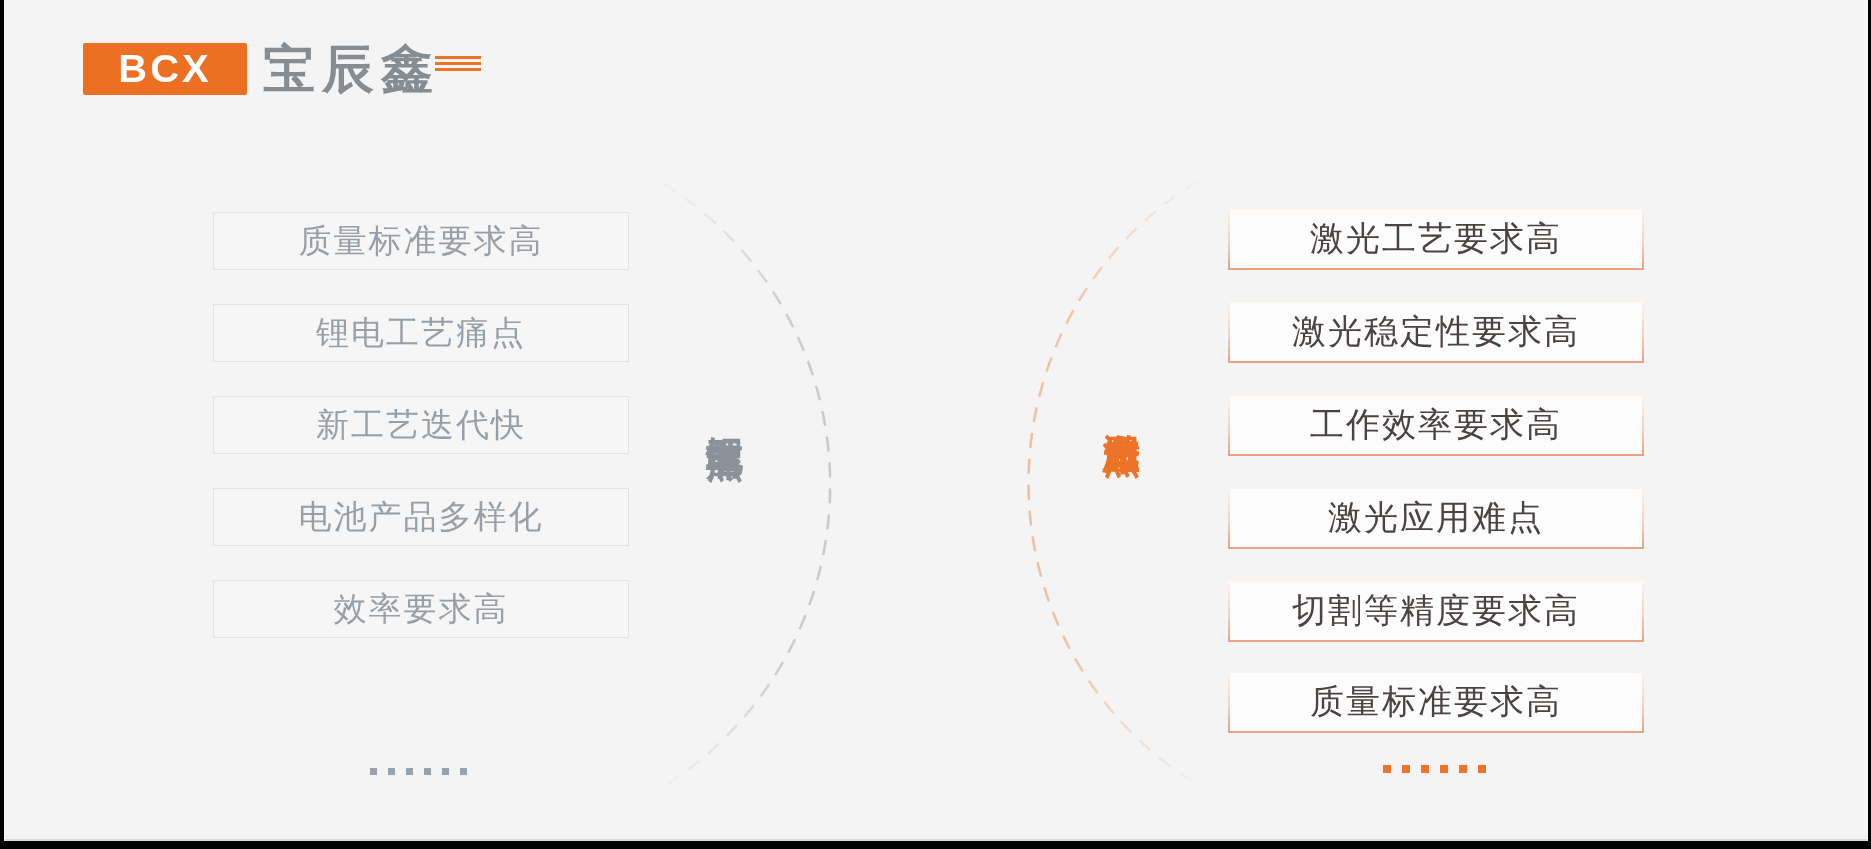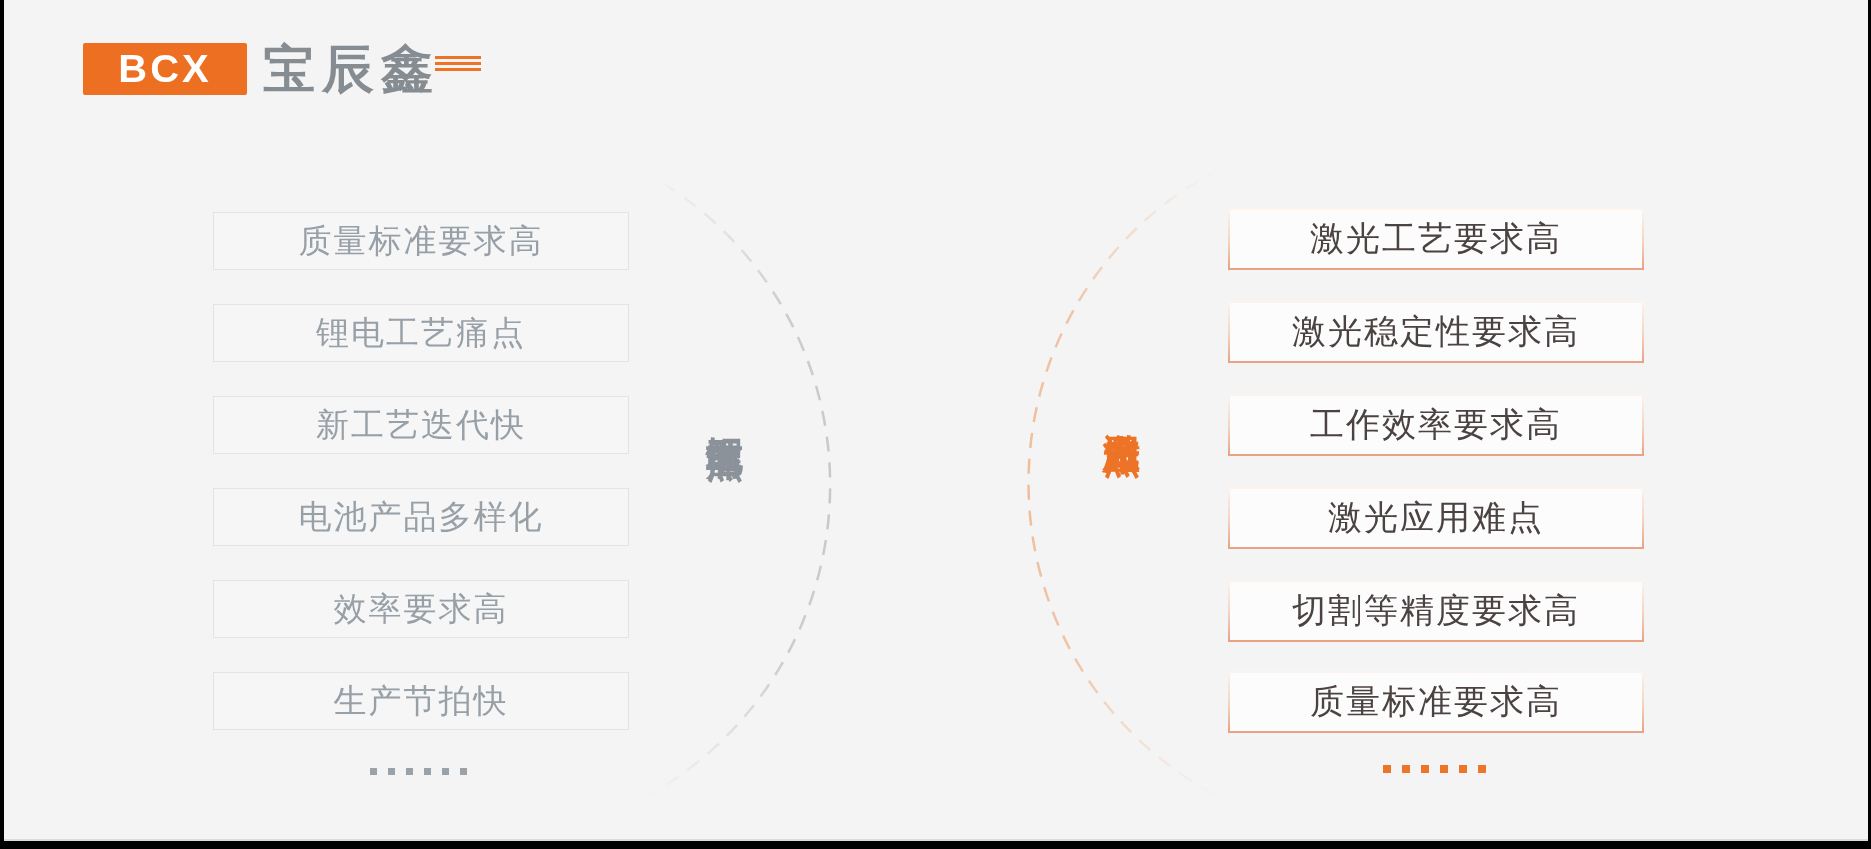--- a/index.html
+++ b/index.html
@@ -98,21 +98,20 @@
     </div>
     <div class="logo-name">宝辰鑫</div>
     <div class="logo-stripes" style="position:absolute; left:352px; top:16px; width:46px; height:16px;"></div>
   </div>
 
   <div class="pain-box" style="top:212px">质量标准要求高</div>
   <div class="pain-box" style="top:304px">锂电工艺痛点</div>
   <div class="pain-box" style="top:396px">新工艺迭代快</div>
   <div class="pain-box" style="top:488px">电池产品多样化</div>
   <div class="pain-box" style="top:580px">效率要求高</div>
-  <div class="pain-box" style="top:672px">生产节拍快</div>
 
   <div class="dots gray" aria-label="......">
     <i></i>
       <i></i>
       <i></i>
       <i></i>
       <i></i>
       <i></i>
   </div>
 

